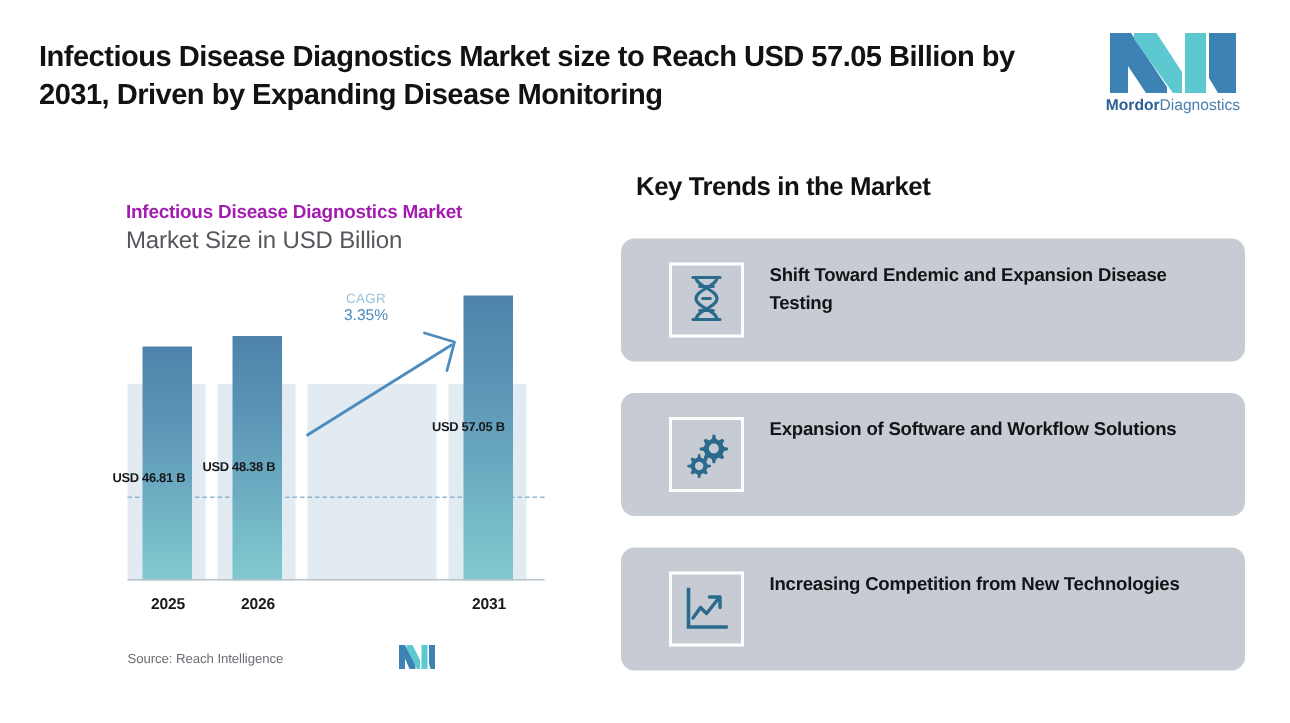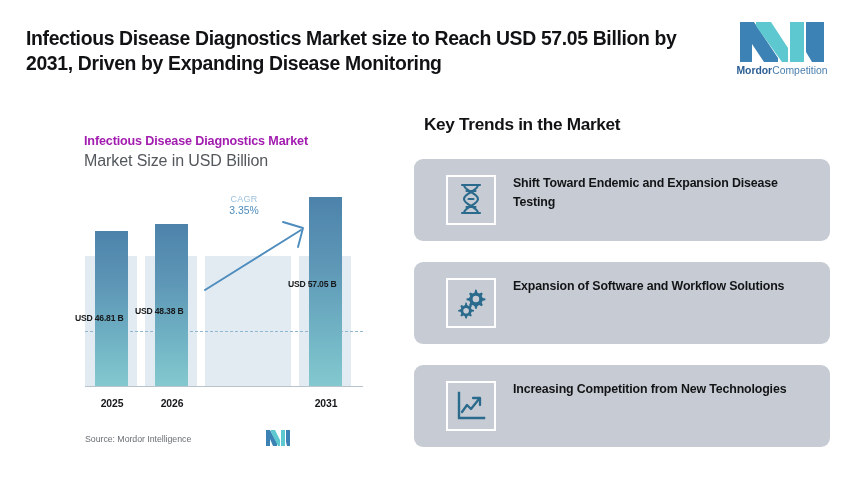--- a/index.html
+++ b/index.html
@@ -251,21 +251,21 @@
 
     <div class="brand-logo">
       <svg class="brand-mark" viewBox="0 0 88 42">
         <polygon points="2,42 2,2 16,2 40,38 40,42 26,42 14,24 14,42" fill="#3d82b4"></polygon>
         <polygon points="18,2 33,2 50,28 50,42 44,42 18,6" fill="#5ec8d0"></polygon>
         <polygon points="52,2 66,2 66,42 52,42" fill="#5ec8d0"></polygon>
         <polygon points="68,2 86,2 86,42 74,42 68,32" fill="#3d82b4"></polygon>
         <polygon points="52,2 66,2 66,14 52,2" fill="#5ec8d0"></polygon>
       </svg>
       <div class="brand-wordmark">
-        <span class="b1">Mordor</span><span class="b2">Competition</span>
+        <span class="b1">Mordor</span><span class="b2">Diagnostics</span>
       </div>
     </div>
   </div>
 
   <div class="chart-panel">
 
     <div class="chart-title">Infectious Disease Diagnostics Market</div>
     <div class="chart-subtitle">Market Size in USD Billion</div>
 
     <div class="plot">
@@ -295,21 +295,21 @@
       <svg class="cagr-arrow" viewBox="0 0 110 78">
         <line x1="2" y1="74" x2="98" y2="14" stroke="#4e8cbd" stroke-width="1.9" stroke-linecap="round"></line>
         <polyline points="80,6 100,12 95,31" fill="none" stroke="#4e8cbd" stroke-width="1.9" stroke-linecap="round" stroke-linejoin="round"></polyline>
       </svg>
 
       <div class="x-label" style="left:0px;width:54px;">2025</div>
       <div class="x-label" style="left:60px;width:54px;">2026</div>
       <div class="x-label" style="left:214px;width:54px;">2031</div>
     </div>
 
-    <div class="chart-source">Source: Mordor Intelligence</div>
+    <div class="chart-source">Source: Reach Intelligence</div>
 
     <svg class="chart-foot-logo" viewBox="0 0 26 17">
       <polygon points="1,17 1,1 5,1 12,14 12,17 8,17 5,10 5,17" fill="#3d82b4"></polygon>
       <polygon points="6,1 10,1 15,11 15,17 13,17 6,3" fill="#5ec8d0"></polygon>
       <polygon points="16,1 20,1 20,17 16,17" fill="#5ec8d0"></polygon>
       <polygon points="21,1 25,1 25,17 22,17 21,13" fill="#3d82b4"></polygon>
     </svg>
   </div>
 
   <div class="trends-title">Key Trends in the Market</div>

